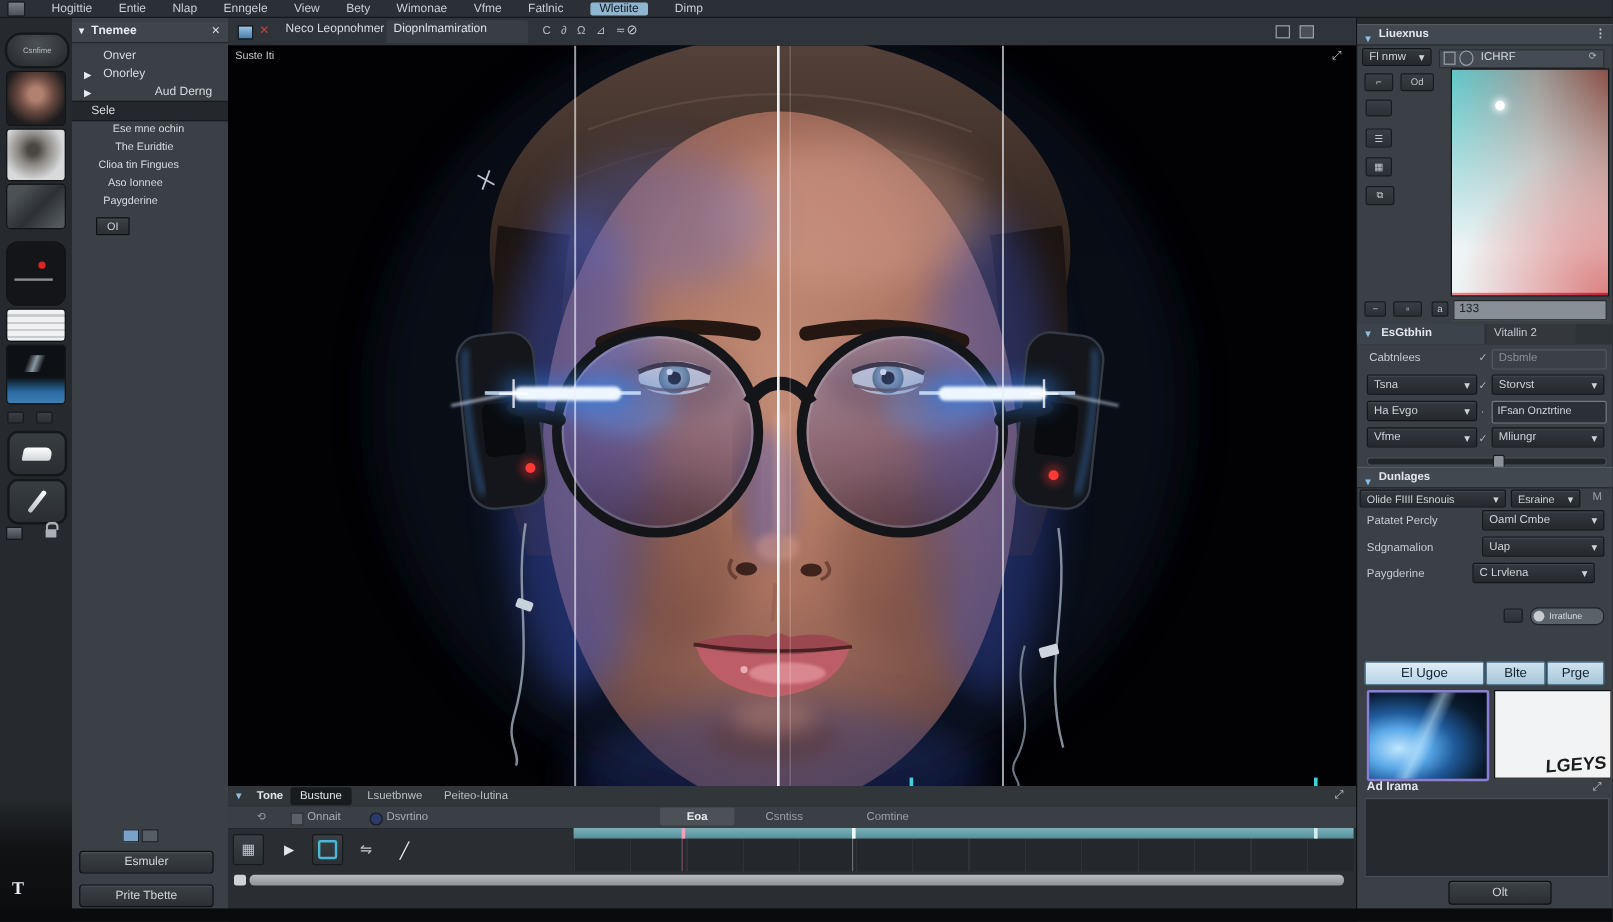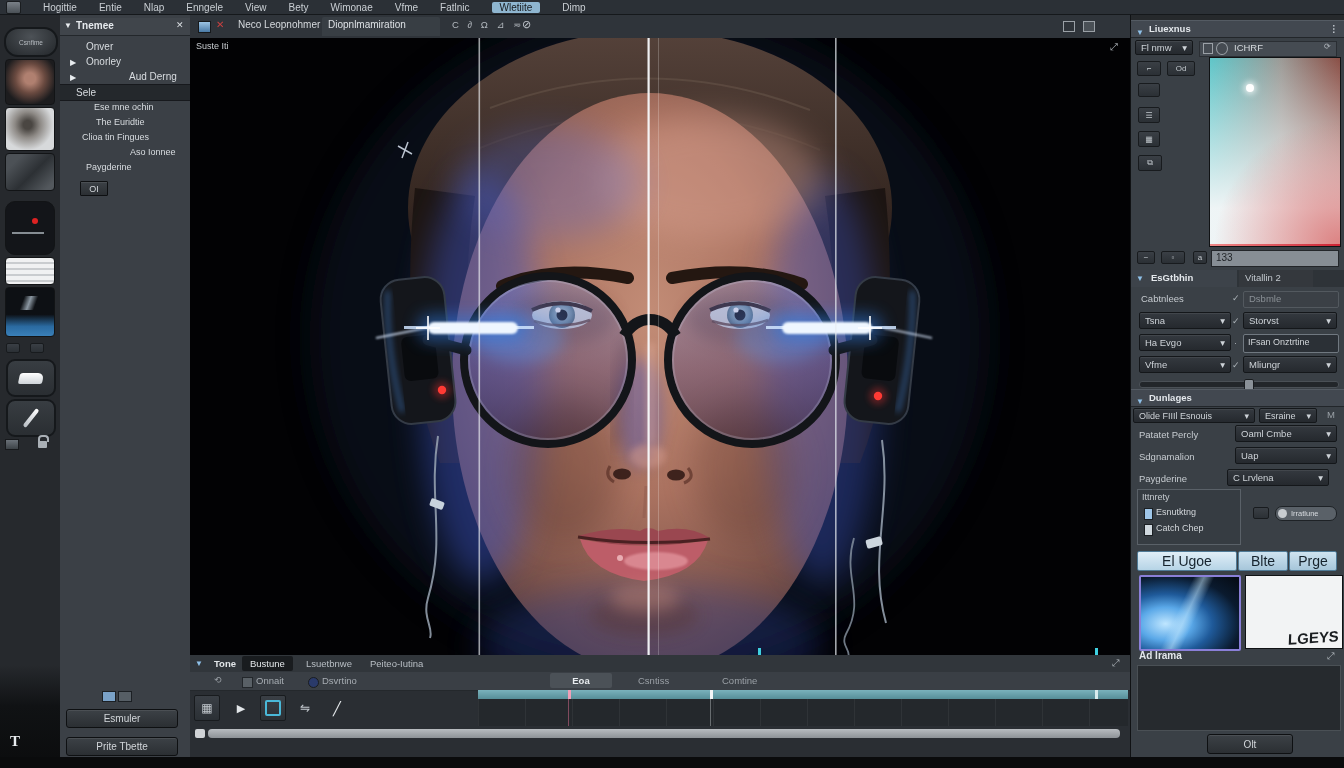--- a/index.html
+++ b/index.html
@@ -41,21 +41,21 @@
   .dd{position:absolute;display:flex;justify-content:space-between;align-items:center;
       background:linear-gradient(#34393f,#25292e);border:1px solid #14171a;border-radius:2px;
       padding:0 5px;color:#ced3d8;font-size:9.5px;height:17px;box-sizing:border-box;
       box-shadow:inset 0 1px 0 rgba(255,255,255,.07);}
   .lb{position:absolute;font-size:9.5px;color:#c6cbd0;white-space:nowrap;}
   .ck{position:absolute;font-size:9px;color:#aeb4ba;}
   .btn{position:absolute;background:linear-gradient(#3c4146,#2b2f33);border:1px solid #0e1012;
        border-radius:3px;color:#d2d6da;font-size:10px;display:flex;align-items:center;
        justify-content:center;box-shadow:inset 0 1px 0 rgba(255,255,255,.08);box-sizing:border-box;}
   .seg{position:absolute;background:linear-gradient(#cfe3f0,#a6c6da);border:1px solid #4f7a96;
-       color:#16232d;font-size:14px;display:flex;align-items:center;justify-content:center;
+       color:#16232d;font-size:11px;display:flex;align-items:center;justify-content:center;
        border-radius:2px;box-sizing:border-box;}
   .iconbtn{position:absolute;background:linear-gradient(#3a3f45,#2b3035);border:1px solid #181b1e;
            border-radius:2px;color:#c2c8cd;display:flex;align-items:center;justify-content:center;
            font-size:8px;box-sizing:border-box;}
   
   .timeline{position:absolute;left:190px;top:655px;width:940px;height:113px;background:#2a2e33;font-size:9.5px;}
   .tltab{position:absolute;top:1px;height:15px;line-height:15px;padding:0 8px;color:#b9bfc5;}
   .tltab.active{background:#191c1f;color:#e2e6e9;border-radius:2px;}
   .bottomstrip{position:absolute;left:0;top:757px;width:1344px;height:11px;background:#0a0b0c;}
   .lockbody{width:9px;height:7px;background:#aab0b6;border-radius:1px;margin-top:-1px;}
@@ -137,21 +137,21 @@
     <div class="treerow" style="top:85px;font-size:9px;padding-left:36px;">
       <span class="abs" style="left:34px;">Ese mne ochin</span>
       </div>
     <div class="treerow" style="top:100px;font-size:9px;">
       <span class="abs" style="left:36px;">The Euridtie</span>
       </div>
     <div class="treerow" style="top:115px;font-size:9px;">
       <span class="abs" style="left:22px;">Clioa tin Fingues</span>
       </div>
     <div class="treerow" style="top:130px;font-size:9px;">
-      <span class="abs" style="left:30px;margin-left:40px;">Aso Ionnee</span>
+      <span class="abs" style="left:30px;">Aso Ionnee</span>
       </div>
     <div class="treerow" style="top:145px;font-size:9px;">
       <span class="abs" style="left:26px;">Paygderine</span>
       </div>
     <div class="btn" style="left:20px;top:166px;width:28px;height:15px;font-size:9px;border-radius:1px;">
       <span>OI</span>
       </div>
     <div class="abs" style="left:42px;top:676px;width:12px;height:9px;background:#7aa2c8;border:1px solid #1c2024;"></div>
     <div class="abs" style="left:58px;top:676px;width:12px;height:9px;background:#565e65;border:1px solid #1c2024;"></div>
     <div class="btn" style="left:6px;top:694px;width:112px;height:19px;">
@@ -448,27 +448,20 @@
     <div class="dd" style="left:104px;top:432px;width:102px;">
       <span>Uap</span>
       <span>▾</span>
       </div>
     <span class="lb" style="left:8px;top:458px;">Paygderine</span>
     <div class="dd" style="left:96px;top:454px;width:102px;">
       <span>C Lrvlena</span>
       <span>▾</span>
       </div>
 
-    <div class="abs" style="left:6px;top:474px;width:102px;height:54px;background:#363c42;border:1px solid #5a6168;">
-      <span class="abs" style="left:4px;top:2px;font-size:9px;color:#c6cbd0;">Ittnrety</span>
-      <div class="abs" style="left:6px;top:18px;width:7px;height:10px;background:#9fc6e8;border:1px solid #1c2024;"></div>
-      <span class="abs" style="left:18px;top:17px;font-size:9px;color:#d2d6da;">Esnutktng</span>
-      <div class="abs" style="left:6px;top:34px;width:7px;height:10px;background:#d0d8de;border:1px solid #1c2024;"></div>
-      <span class="abs" style="left:18px;top:33px;font-size:9px;color:#d2d6da;">Catch Chep</span>
-    </div>
     <div class="iconbtn" style="left:122px;top:492px;width:16px;height:12px;"></div>
     <div class="abs" style="left:144px;top:491px;width:60px;height:13px;background:#5a6168;border-radius:7px;border:1px solid #1e2226;">
       <div class="abs" style="left:2px;top:2px;width:9px;height:9px;border-radius:50%;background:#c8ccd0;"></div>
       <span class="abs" style="left:15px;top:2px;font-size:7.5px;color:#d8dce0;">Irratlune</span>
     </div>
     <div class="seg" style="left:6px;top:536px;width:100px;height:20px;background:linear-gradient(#e0eef7,#b6d4e6);">
       <span>El Ugoe</span>
       </div>
     <div class="seg" style="left:107px;top:536px;width:50px;height:20px;">
       <span>Blte</span>

